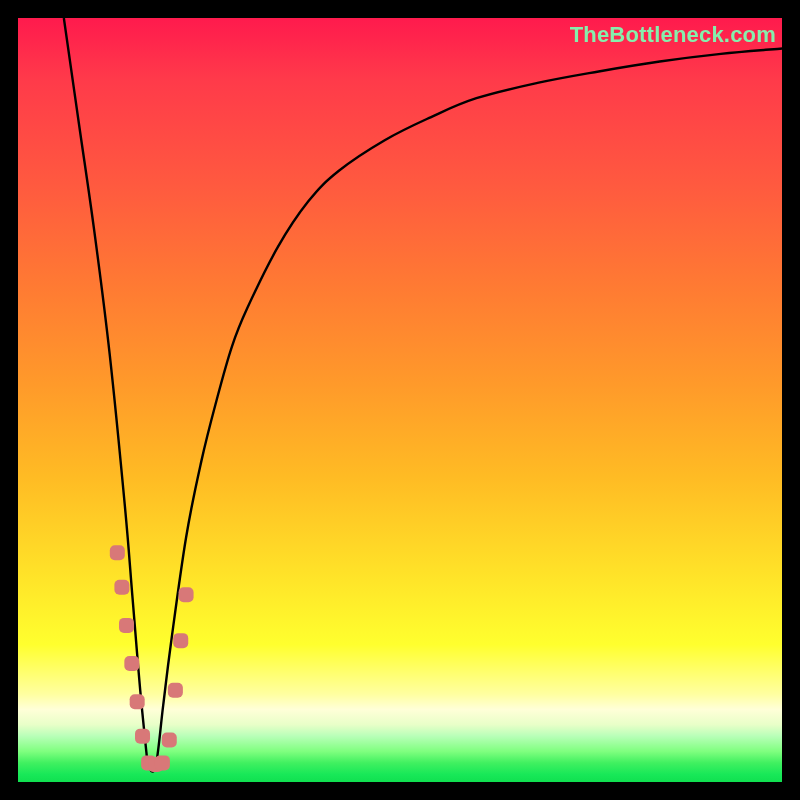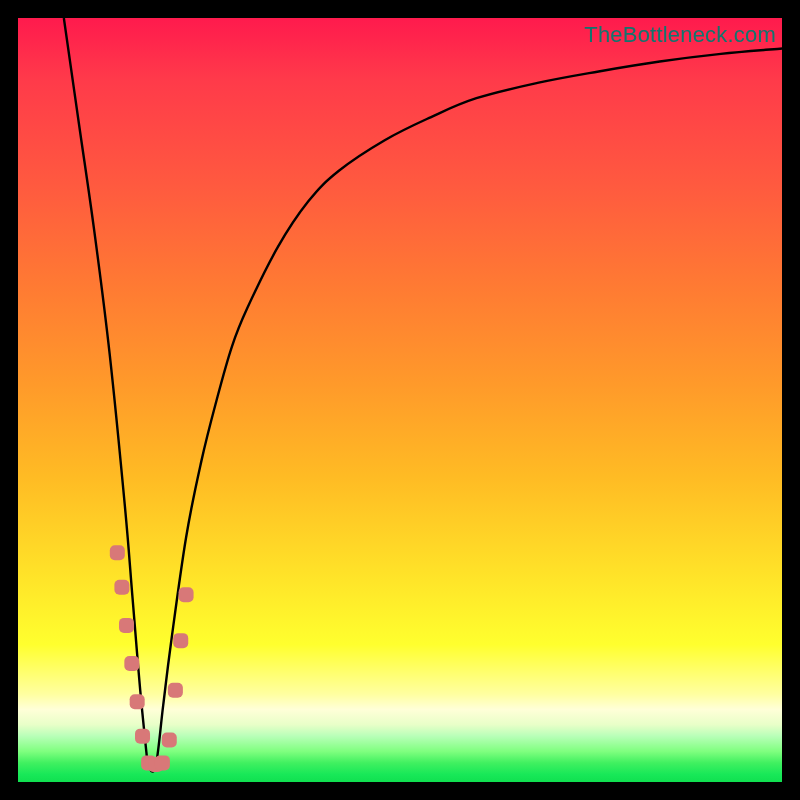--- a/index.html
+++ b/index.html
@@ -64,22 +64,22 @@
     left: 0;
     top: 0;
     width: 764px;
     height: 764px;
   }
   .watermark {
     position: absolute;
     top: 4px;
     right: 6px;
     font-size: 22px;
-    font-weight: 400;
-    color: #0f766e;
+    font-weight: 700;
+    color: #86efac;
     letter-spacing: 0.2px;
     user-select: none;
   }
 </style>
 </head>
 <body>
 
 <div class="stage">
   <div class="plot">
     <div class="gradient"></div>

